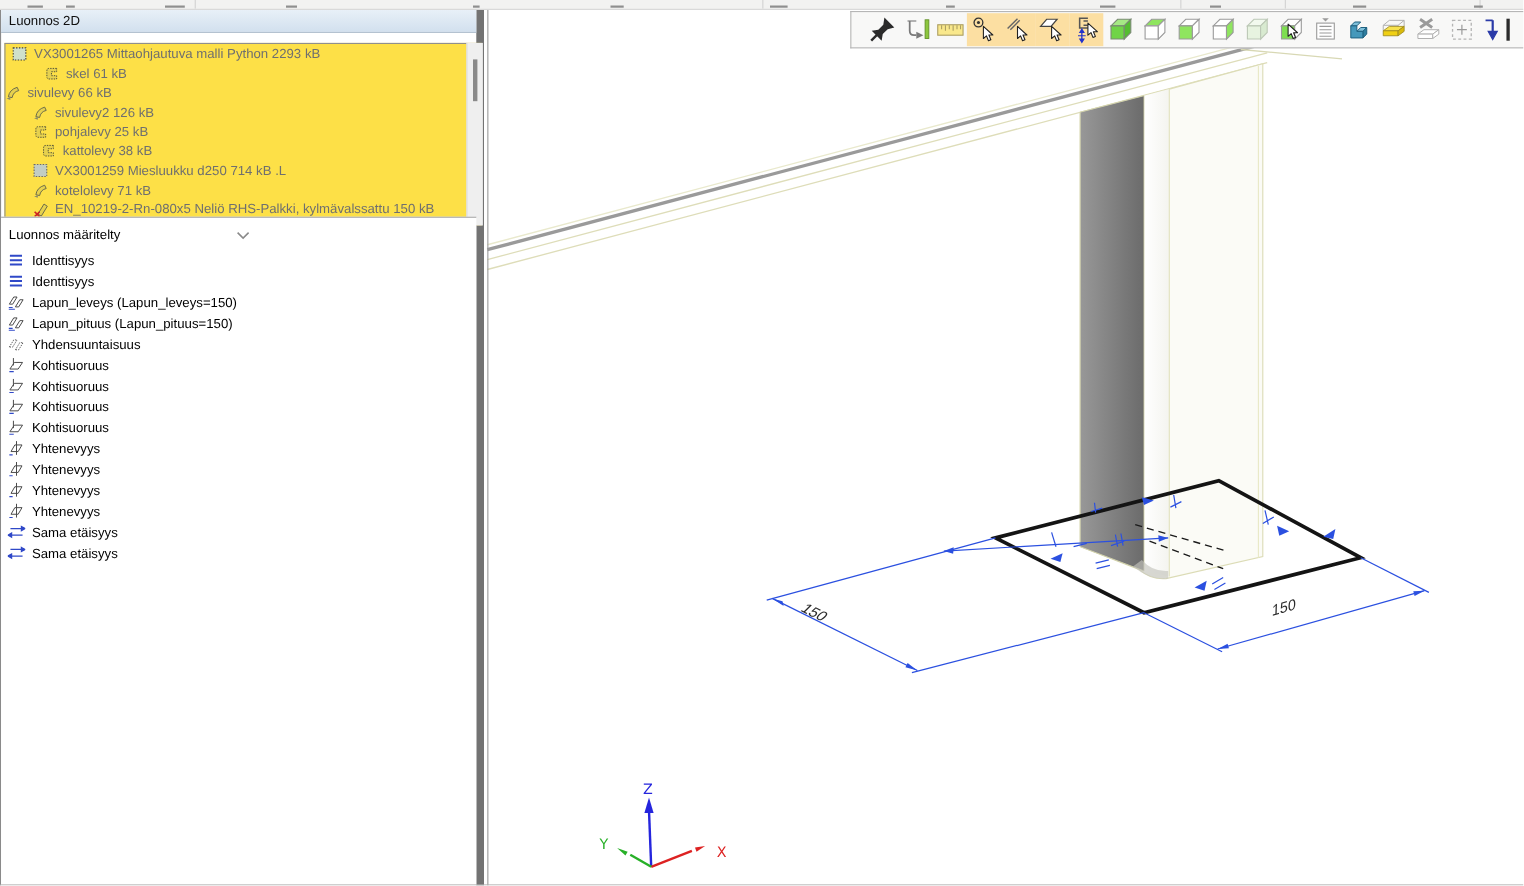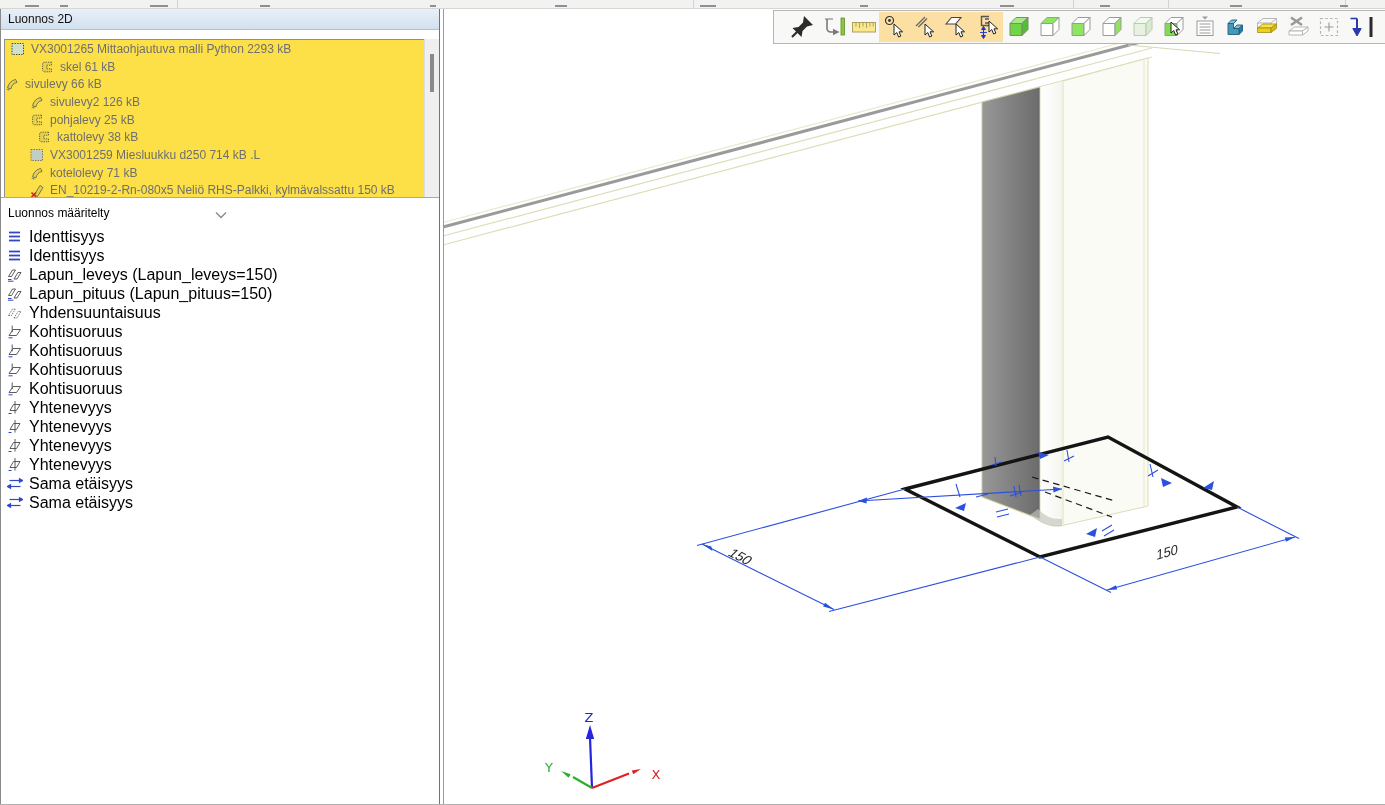--- a/index.html
+++ b/index.html
@@ -6,38 +6,38 @@
   body{width:1385px;height:805px;position:relative;overflow:hidden;background:#fff;
        font-family:"Liberation Sans","DejaVu Sans",sans-serif;}
   .scene-wrap{position:absolute;left:0;top:0;width:1385px;height:805px;z-index:0;}
   
   .topstrip{position:absolute;left:0;top:0;width:1385px;height:8px;background:#f2f2f1;
             border-bottom:1px solid #d6d6d6;z-index:6;overflow:hidden;}
   .topstrip .mark{position:absolute;bottom:1px;height:2px;background:#8f8f8f;}
   .topstrip .sep{position:absolute;top:0;bottom:0;width:1px;background:#d2d2d2;}
   
   .leftpanel{position:absolute;left:0;top:8px;width:440px;bottom:0;background:#fff;z-index:4;
-             border-left:1px solid #8a8a8a;border-right:1px solid #737373;box-sizing:border-box;}
+             border-left:1px solid #8a8a8a;border-right:7px solid #737373;box-sizing:border-box;}
   .vdivider{position:absolute;left:443px;top:8px;bottom:0;width:1px;background:#9a9a9a;z-index:4;}
   .bottomline{position:absolute;left:0;bottom:0;width:1385px;height:1px;background:#b0b0b0;z-index:7;}
   .phead{height:22px;background:linear-gradient(#e9f1f8,#d2e0ee);border-bottom:1px solid #b4c2d0;
          font-size:12px;color:#101010;padding:4px 0 0 7px;box-sizing:border-box;}
   .treebox{position:absolute;left:3px;top:31px;width:434px;height:166px;background:#fde047;
            border:1px solid #8f8f8f;box-sizing:border-box;overflow:hidden;text-align:right;}
   .treescroll{position:absolute;right:0;top:0;bottom:0;width:14px;background:#efefef;border-left:1px solid #dcdcdc;}
   .treethumb{position:absolute;left:5px;top:15px;width:4px;height:38px;background:#8a8a8a;}
   .trow{height:17.7px;display:flex;align-items:center;font-size:12px;color:#6f6f6f;
         white-space:nowrap;overflow:hidden;}
   .trow .ticn{width:15px;height:14px;margin-right:5px;flex:0 0 auto;}
   .trow .ticn svg{width:14px;height:14px;display:block;}
   .chevron{position:absolute;left:211px;top:198px;width:18px;height:9px;z-index:5;}
   .constraints{position:absolute;left:0;top:189px;right:0;bottom:0;background:#fff;
                border-top:1px solid #a8a8a8;}
   .sechead{padding:8px 0 7px 7px;font-size:12px;color:#000;}
-  .crow{height:19px;display:flex;align-items:center;padding-left:6px;font-size:16px;color:#000;
+  .crow{height:19px;display:flex;align-items:center;padding-left:6px;font-size:12px;color:#000;
         white-space:nowrap;}
   .crow .cicn{width:17px;height:15px;margin-right:5px;flex:0 0 auto;}
   .crow .cicn svg{width:16px;height:15px;display:block;}
   
   .toolbar{position:absolute;left:773px;top:10px;width:612px;height:34px;background:#f8f8f7;
            border:1px solid #b6b6b6;border-right:none;box-sizing:border-box;z-index:8;
            display:flex;align-items:center;padding-left:12px;}
   .tbtn{width:31px;height:30px;display:flex;align-items:center;justify-content:center;
         background:transparent;border:none;padding:0;margin:0;}
   .tbtn.active{background:#fcdfa2;}

